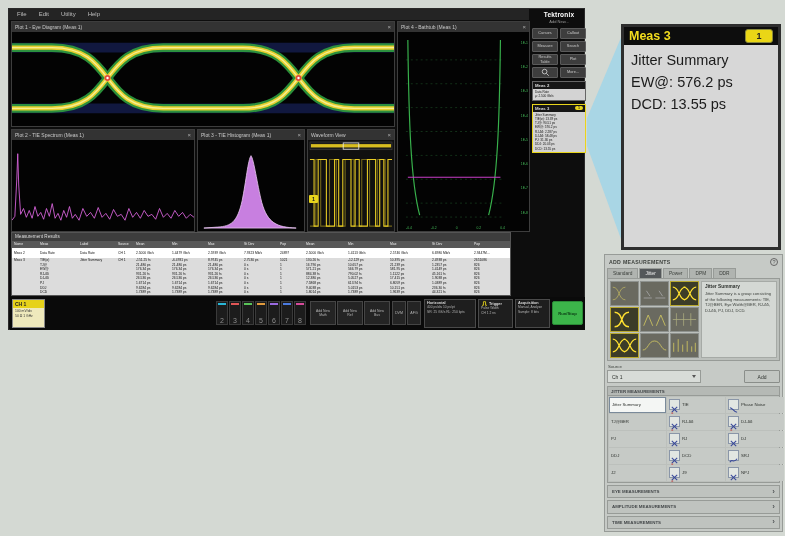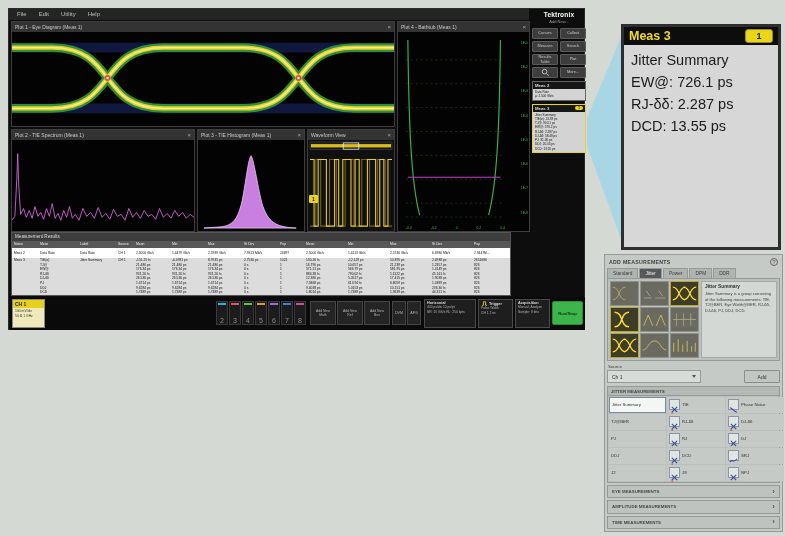--- a/index.html
+++ b/index.html
@@ -466,22 +466,21 @@
   <polygon points="45,8 45,230 7,126 7,98" fill="#a9d6e5"></polygon>
 </svg>
 
 <div class="callout">
   <div class="co-h">
     <span class="co-title">Meas 3</span>
     <span class="co-chip">1</span>
   </div>
   <div class="co-b">
     <div class="co-line">Jitter Summary</div>
-    <div class="co-line">EW@: 726.1 ps</div>
-    <div class="co-line">RJ-δδ: 2.287 ps</div>
+    <div class="co-line">EW@: 576.2 ps</div>
     <div class="co-line">DCD: 13.55 ps</div>
   </div>
 </div>
 
 <div class="panel">
   <div class="p-h">
     <span class="p-title">ADD MEASUREMENTS</span>
     <span class="helpcirc">?</span>
   </div>
   <div class="tabs">

